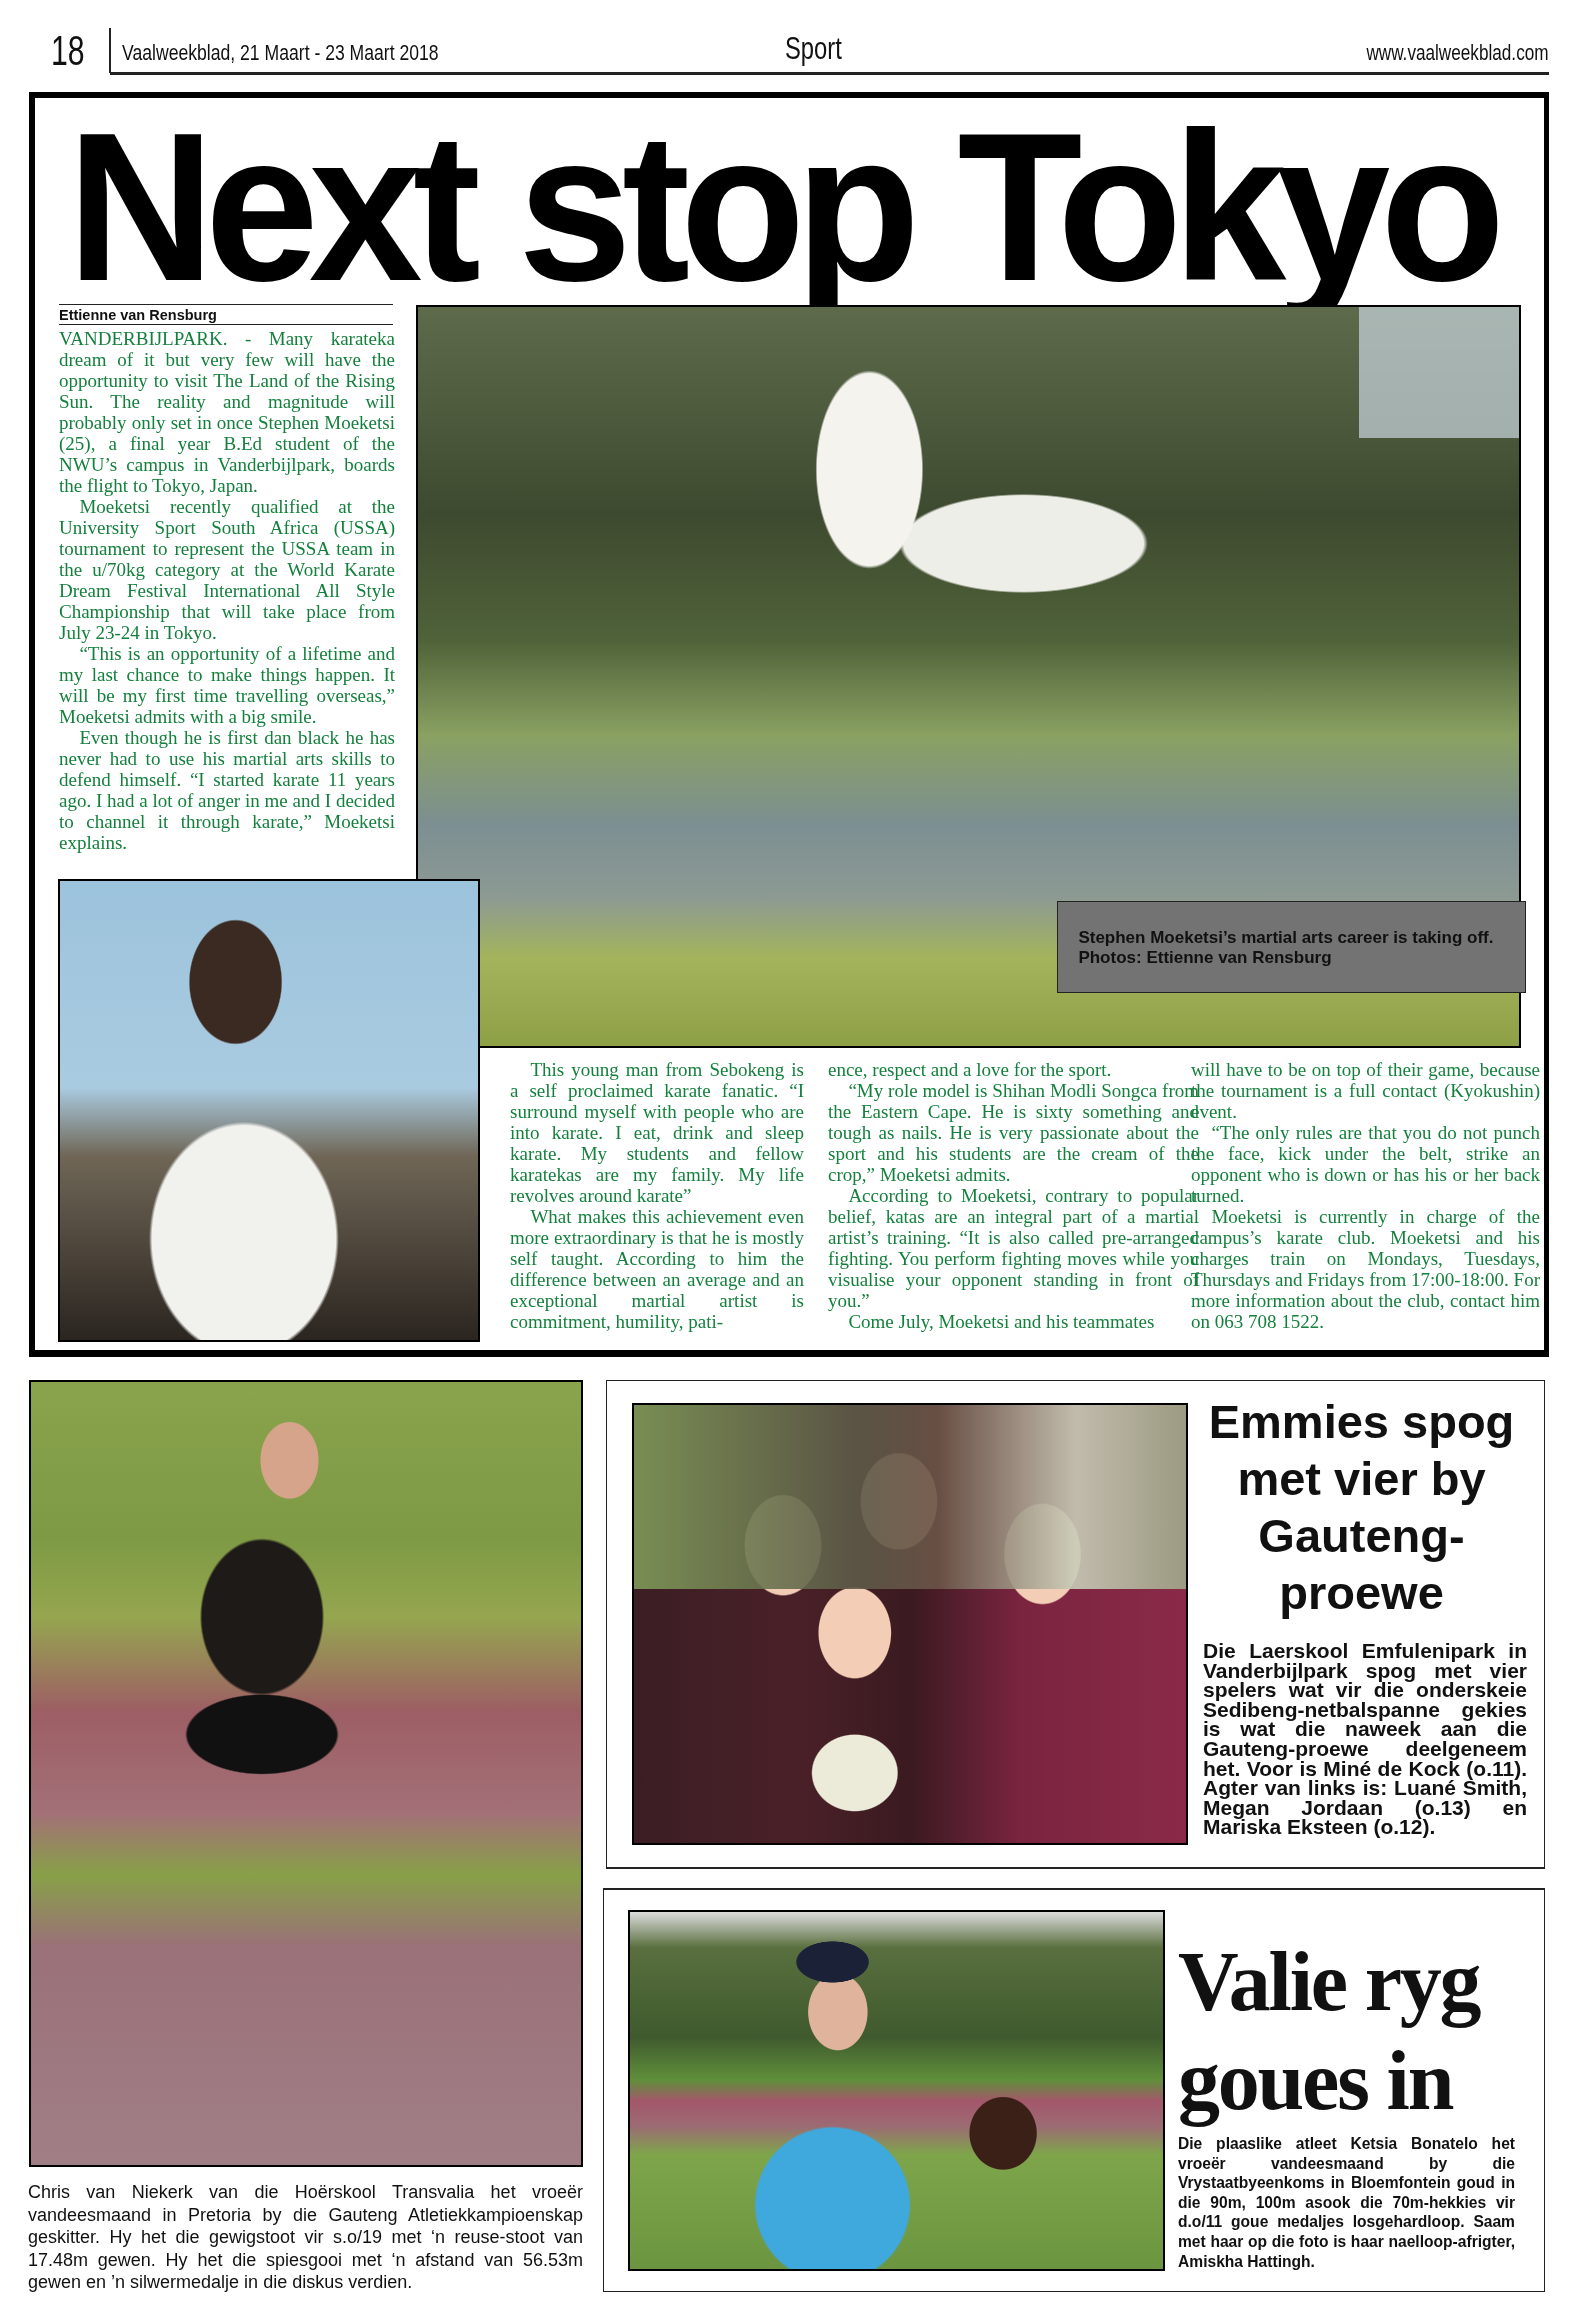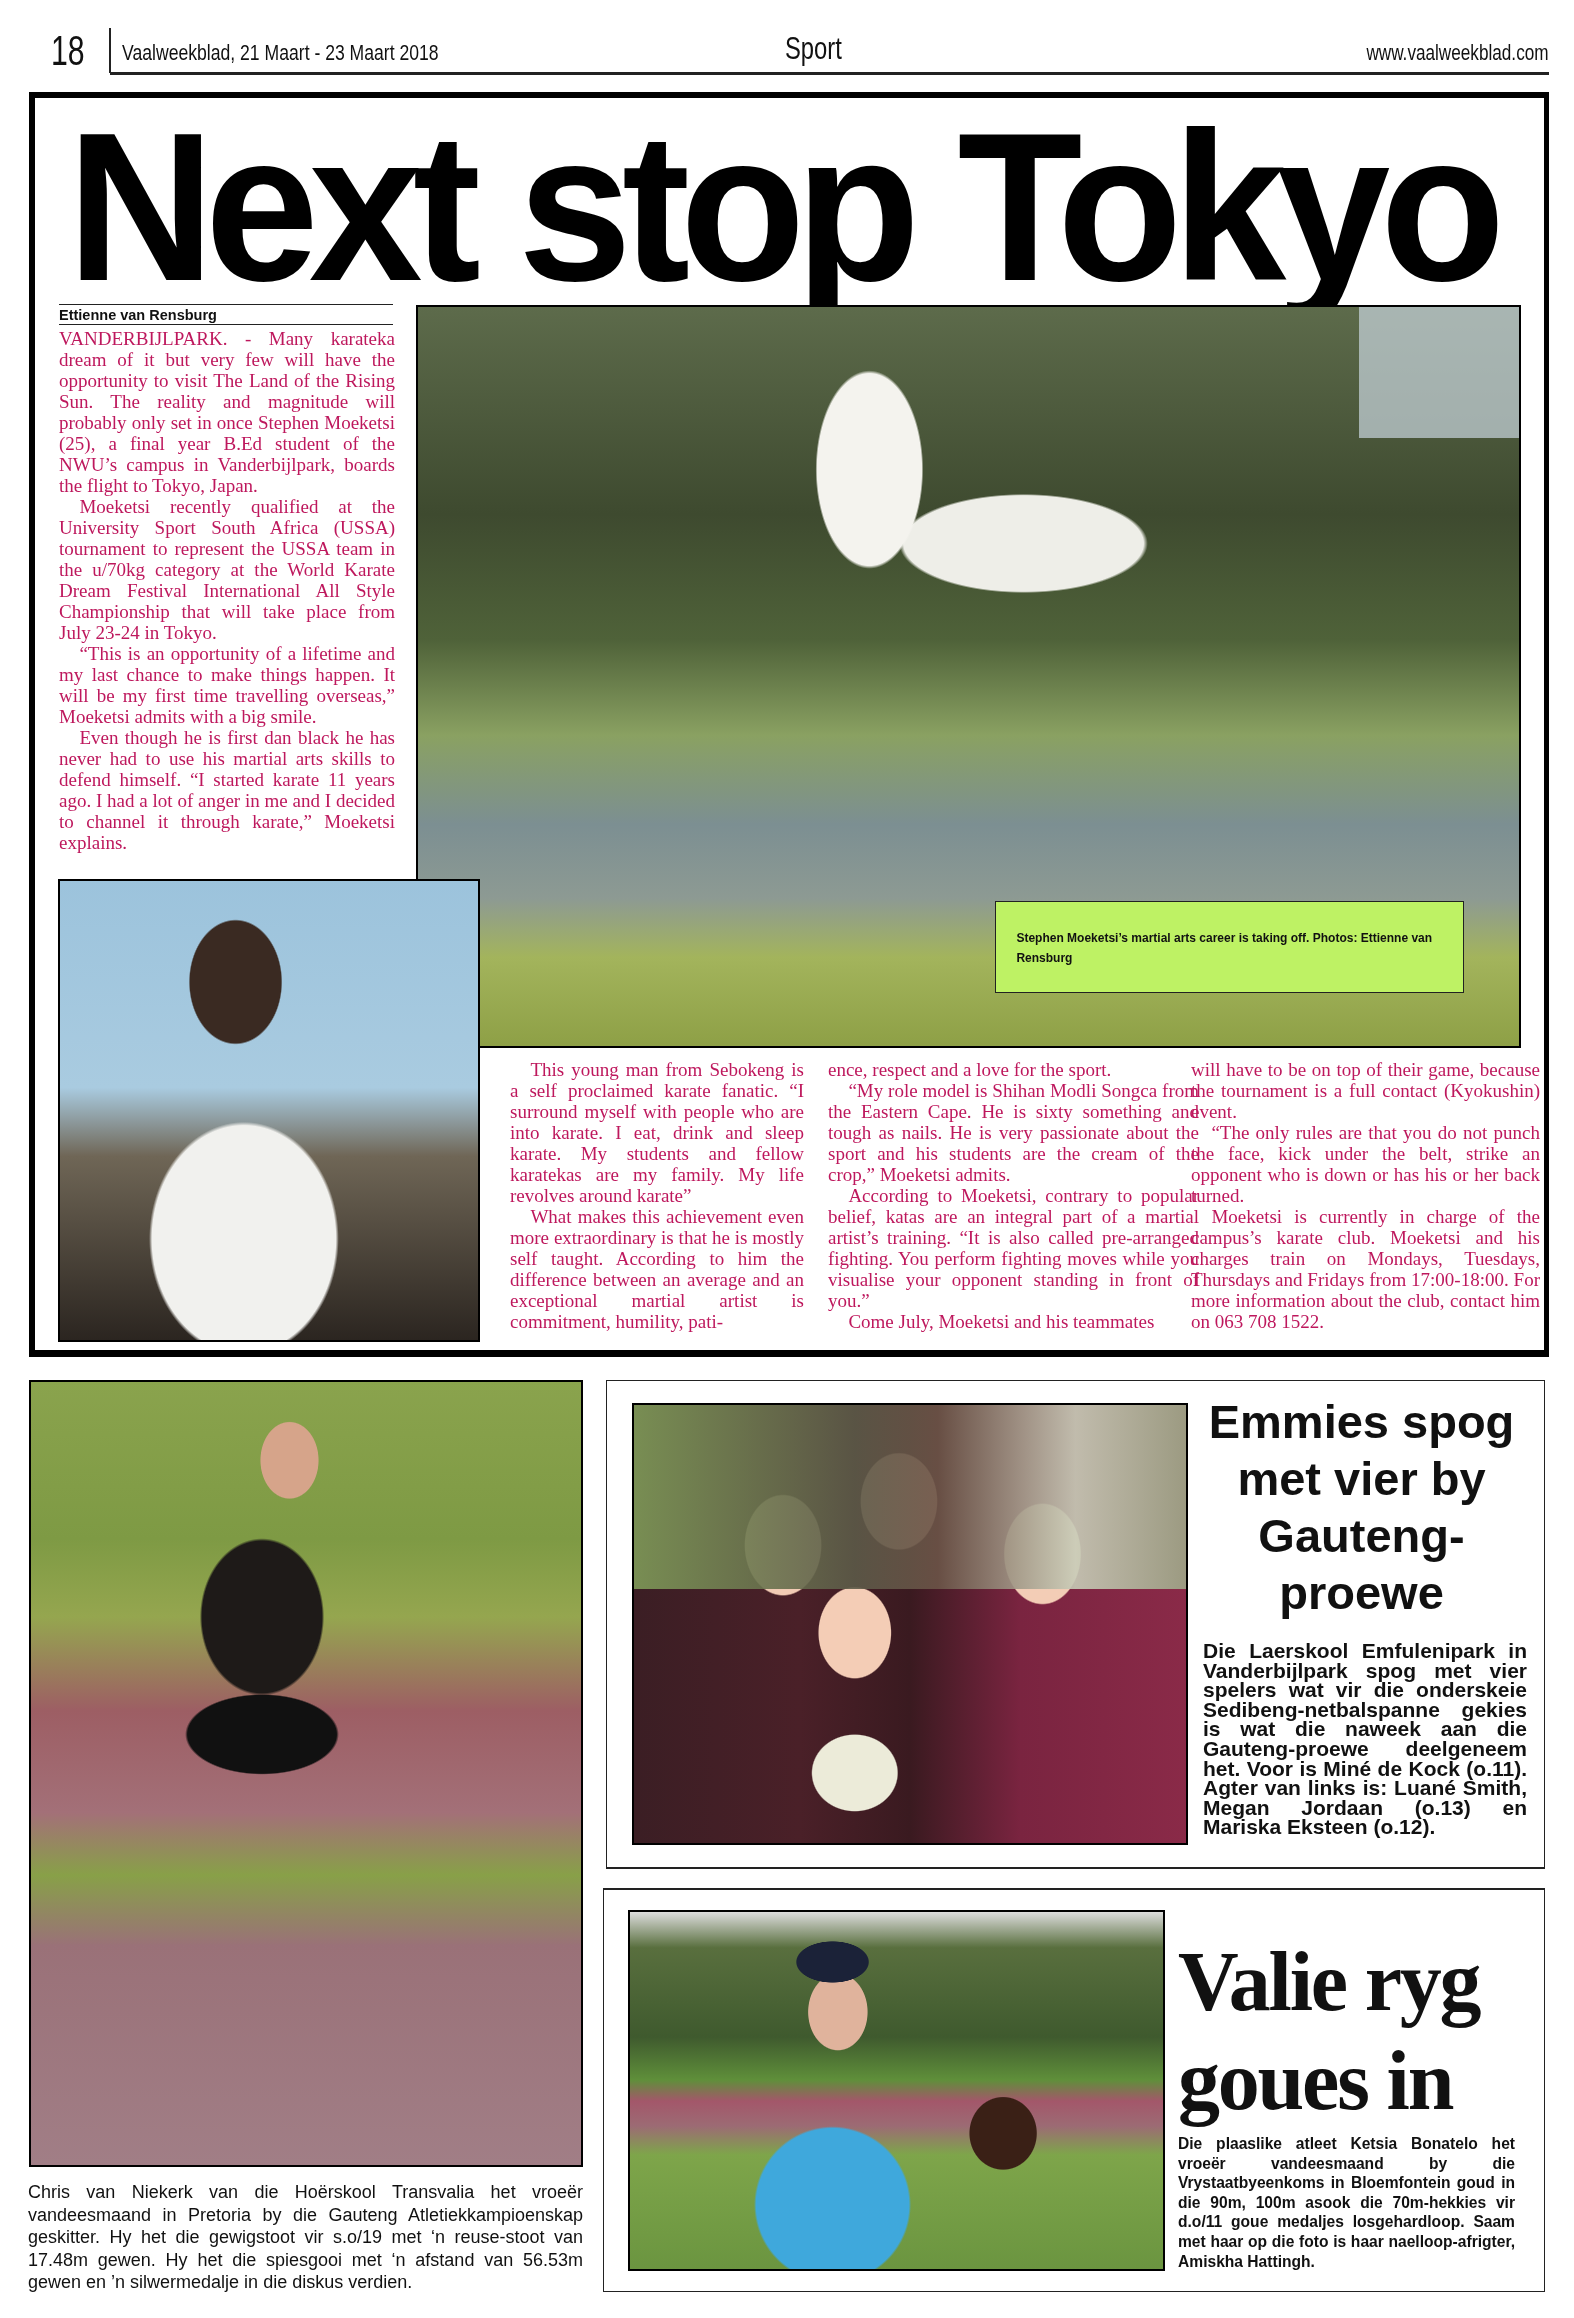--- a/index.html
+++ b/index.html
@@ -12,33 +12,33 @@
   .folio .vrule { position: absolute; left: 80px; top: 0; width: 1.5px; height: 45px; background: #222; }
   .folio .pub { position: absolute; left: 93px; top: 11.6px; font-family: "Liberation Sans", sans-serif; font-size: 22px; transform: scaleX(0.8); transform-origin: left; white-space: nowrap; }
   .folio .section { position: absolute; left: 756px; top: 2.9px; font-family: "Liberation Sans", sans-serif; font-size: 30.5px; transform: scaleX(0.78); transform-origin: left; }
   .folio .url { position: absolute; right: 0; top: 11.6px; font-family: "Liberation Sans", sans-serif; font-size: 22px; transform: scaleX(0.78); transform-origin: right; white-space: nowrap; }
   .folio .hrule { position: absolute; left: 81px; right: 0; bottom: -1.5px; height: 2.2px; background: #222; }
 
   
   .feature { position: absolute; left: 29px; top: 92px; width: 1520px; height: 1265px; border: 6.5px solid #000; border-right-width: 5.1px; border-bottom-width: 7.3px; }
   .headline { position: absolute; left: 32px; top: 0; font-family: "Liberation Sans", sans-serif; font-weight: bold; font-size: 211px; line-height: 218px; letter-spacing: -10.2px; white-space: nowrap; color: #000; transform: scaleX(0.97); transform-origin: left; }
   .byline { position: absolute; left: 24px; top: 206px; width: 334px; border-top: 1.5px solid #222; border-bottom: 1.5px solid #222; font-family: "Liberation Sans", sans-serif; font-weight: bold; font-size: 14.5px; line-height: 18px; padding: 0.7px 0; }
-  .body-text { font-family: "Liberation Serif", serif; font-size: 19px; line-height: 21px; text-align: justify; hyphens: manual; color: #be185d; }
+  .body-text { font-family: "Liberation Serif", serif; font-size: 19px; line-height: 21px; text-align: justify; hyphens: manual; color: #15803d; }
   .body-text p { text-indent: 20.4px; }
   .body-text p.first { text-indent: 0; }
   .col-intro { position: absolute; left: 24px; top: 230px; width: 336px; }
 
   .photo { position: absolute; border: 2.2px solid #000; overflow: hidden; }
   .photo-kick { left: 381px; top: 207px; width: 1105px; height: 743px;
     background:
       radial-gradient(ellipse 87px 160px at 41% 22%, #f4f3ee 0 60%, transparent 62%),
       radial-gradient(ellipse 218px 87px at 55% 32%, #eeeee8 0 55%, transparent 57%),
       linear-gradient(180deg, #5d6b4b 0%, #3e4a2f 28%, #4f6239 45%, #8aa162 58%, #7c8f92 70%, #8d9a93 80%, #a3b45c 88%, #8ea046 100%); }
   .photo-kick .sky { position: absolute; right: 0; top: 0; width: 160px; height: 131px; background: #c9d6de; opacity: .7; }
-  .caption-box { position: absolute; left: 960px; top: 803px; width: 469px; height: 92px; background: #bef264; border: 1.5px solid #222; padding: 26px 22px 0 20.4px; font-family: "Liberation Sans", sans-serif; font-weight: bold; font-size: 12px; line-height: 20.4px; }
+  .caption-box { position: absolute; left: 1022px; top: 803px; width: 469px; height: 92px; background: #737373; border: 1.5px solid #222; padding: 26px 22px 0 20.4px; font-family: "Liberation Sans", sans-serif; font-weight: bold; font-size: 17px; line-height: 20.4px; }
   .photo-portrait { left: 22.5px; top: 781px; width: 422px; height: 463px;
     background:
       radial-gradient(ellipse 65px 87px at 42% 22%, #3a2a22 0 70%, transparent 72%),
       radial-gradient(ellipse 153px 189px at 44% 78%, #f1f1ee 0 60%, transparent 62%),
       linear-gradient(180deg, #9cc3dc 0%, #a9cbe0 45%, #6f6656 60%, #2b2520 100%); }
   .col-b { position: absolute; left: 475px; top: 961px; width: 294px; }
   .col-c { position: absolute; left: 793px; top: 961px; width: 371px; }
   .col-d { position: absolute; left: 1156px; top: 961px; width: 349px; }
 
   

